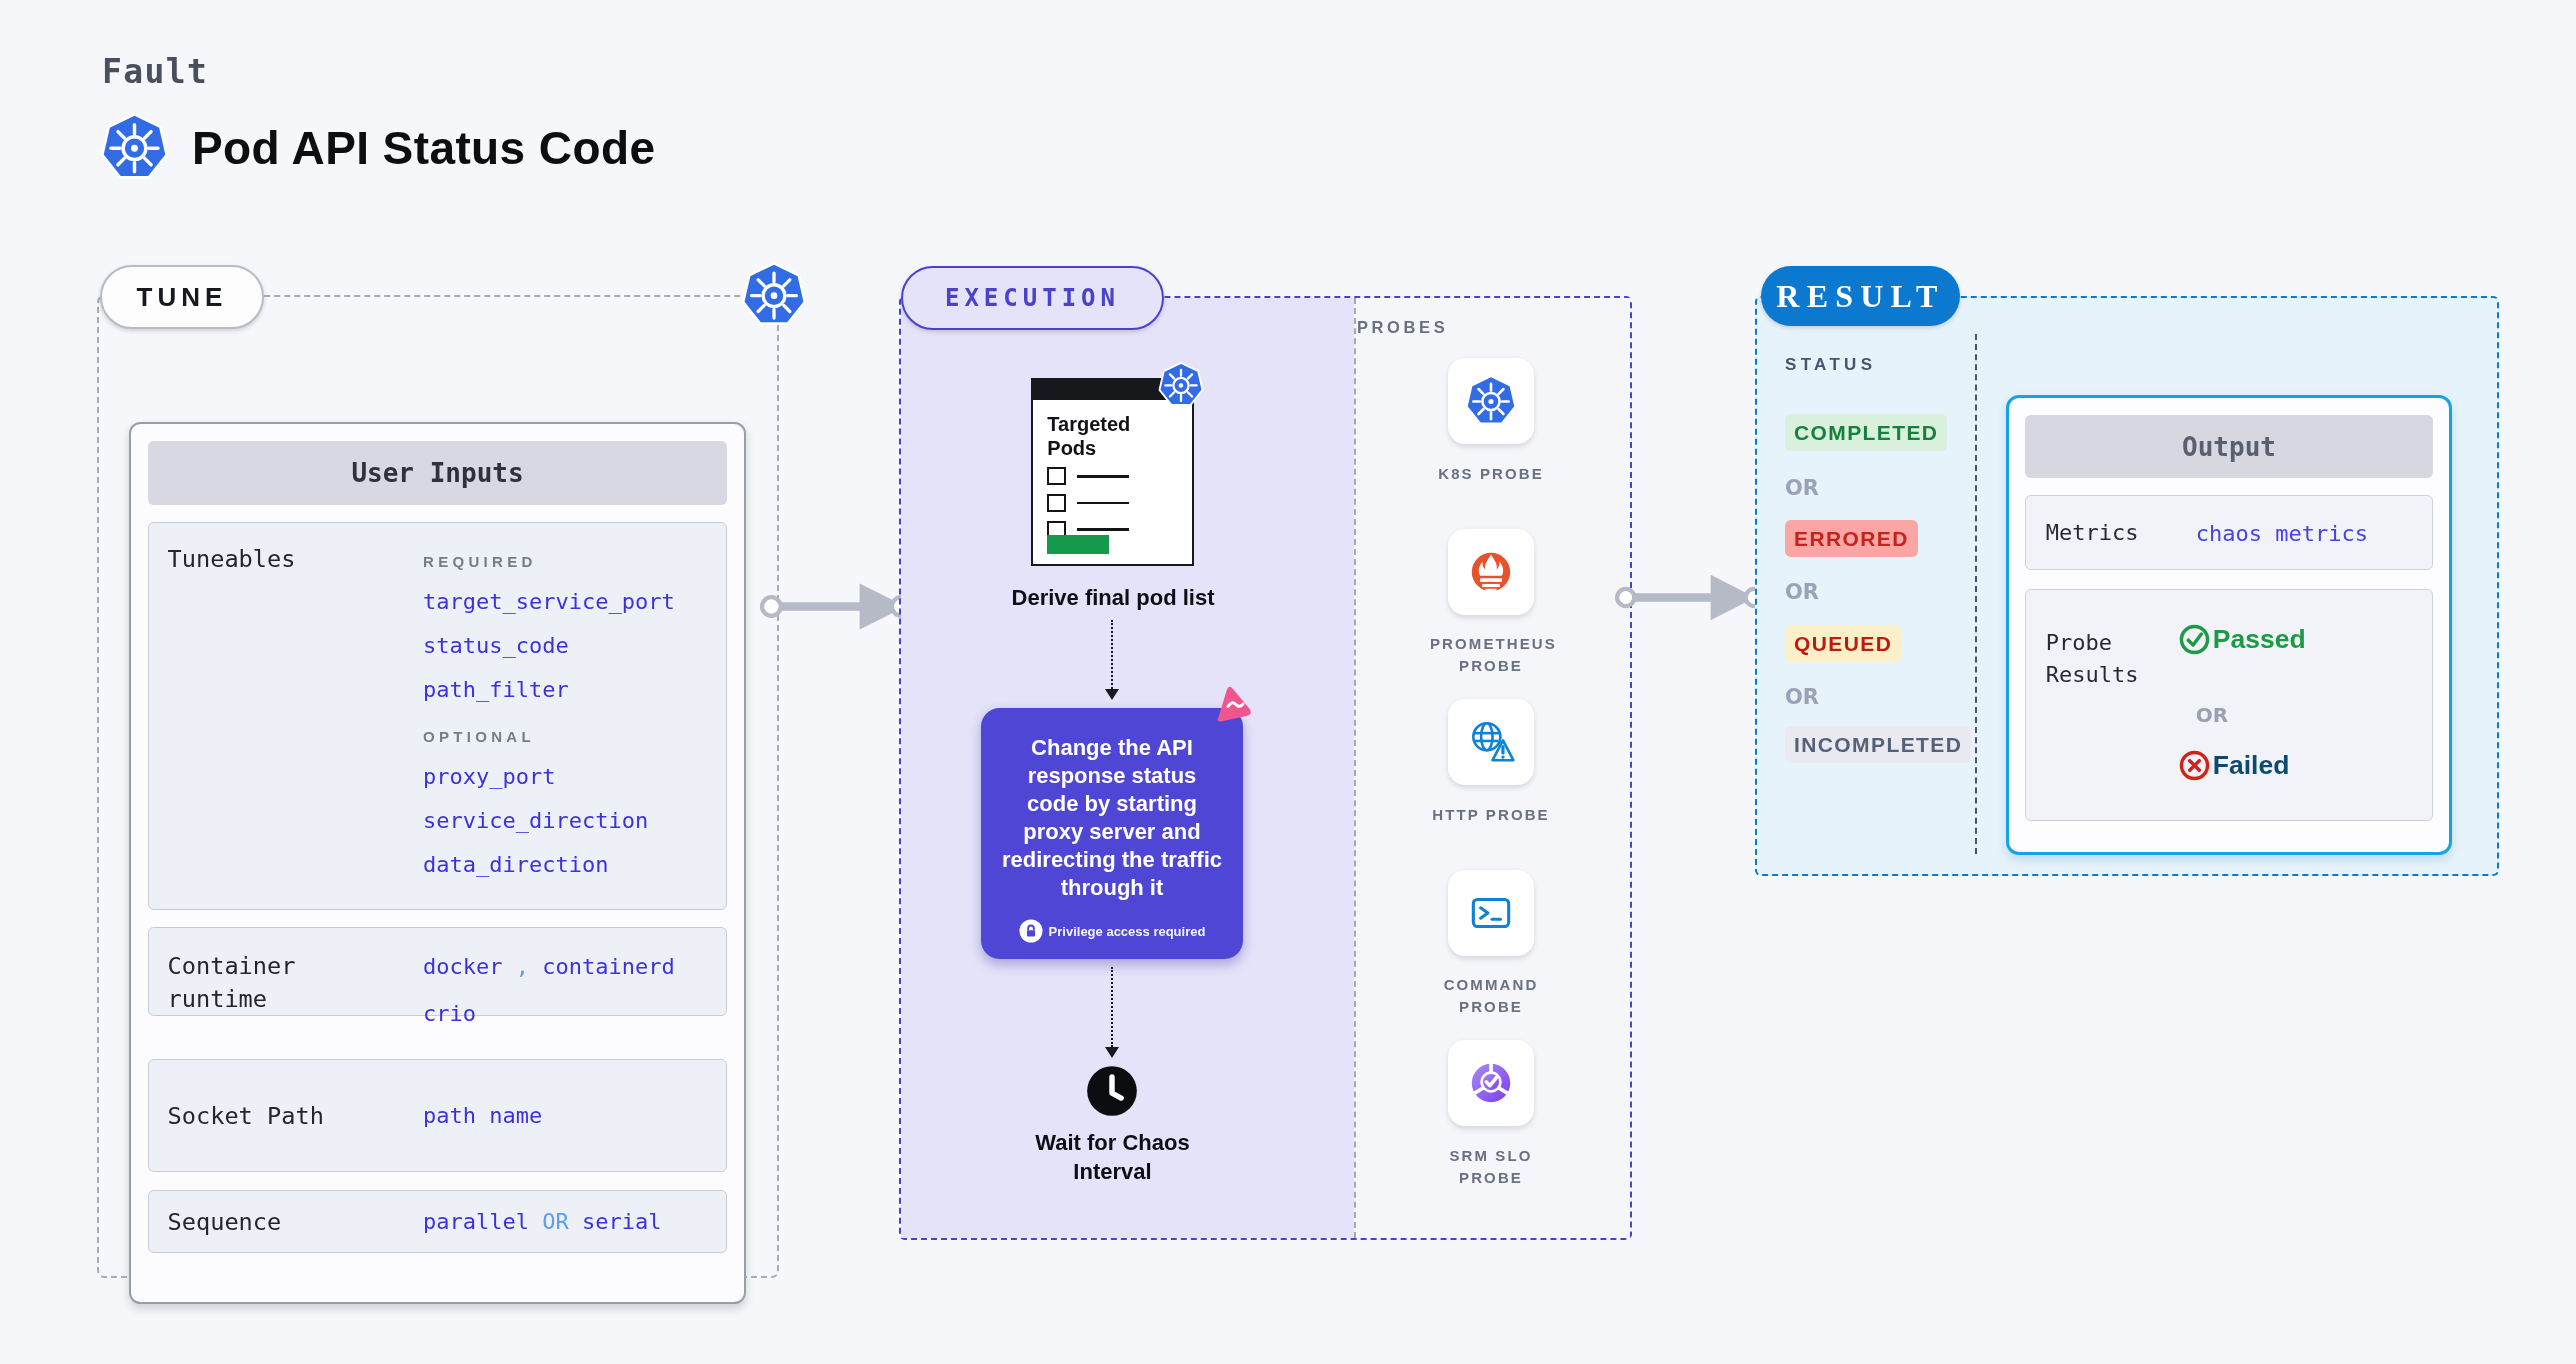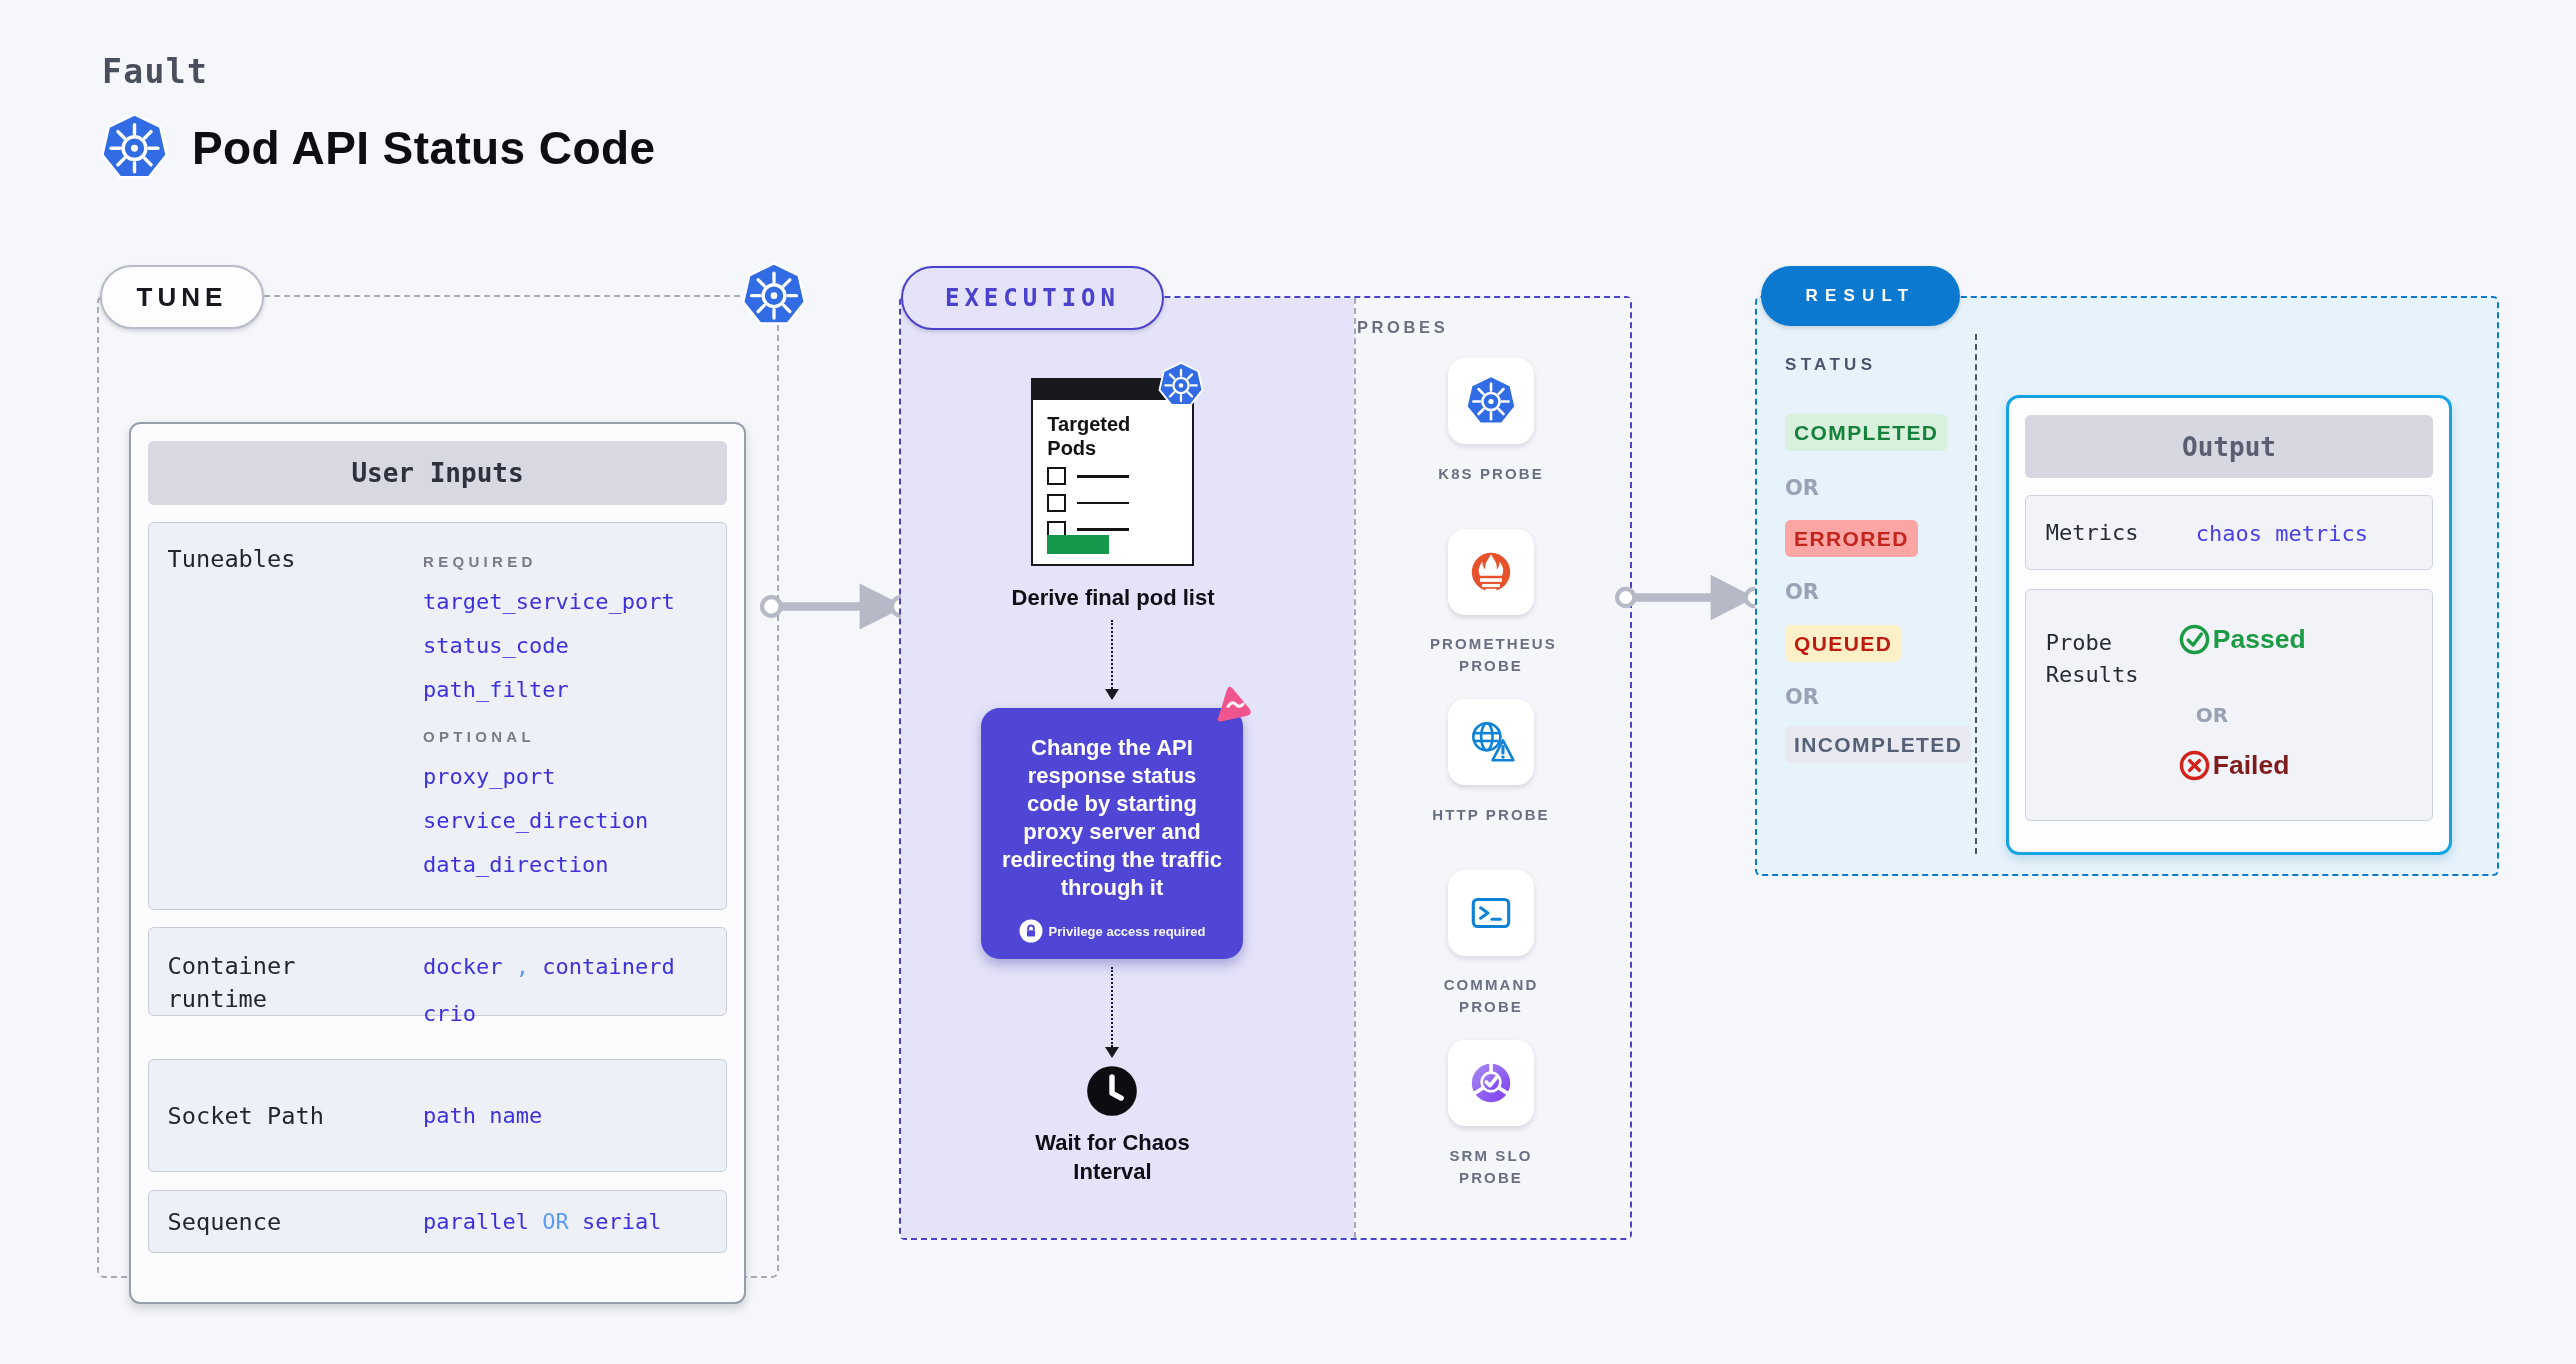--- a/index.html
+++ b/index.html
@@ -22,21 +22,21 @@
   .lane-b{position:absolute;left:453px;top:0;bottom:0;right:0;background:#f5f6fa;border-left:2.1px dashed #a3a8b4;}
   .panel-result{left:1755px;top:296px;width:740px;height:576px;background:#e7f3fb;border:2.9px dashed #0b79ce;border-radius:5.7px;}
 
   .lane-badge{display:flex;align-items:center;justify-content:center;border-radius:33px;
               box-shadow:0 2.1px 4.3px rgba(30,34,60,.18);}
   .badge-tune{left:100px;top:265px;width:160px;height:60px;background:#fdfdfe;border:2.1px solid #b6bbc7;
               font-family:Liberation Sans, sans-serif;font-size:26px;font-weight:bold;letter-spacing:5px;color:#17191f;justify-content:center;}
   .badge-exec{left:901px;top:266px;width:259px;height:60px;background:#e4e3f9;border:2.9px solid #4a41cc;
               font-family:"DejaVu Sans Mono",monospace;font-size:24px;font-weight:bold;letter-spacing:5px;color:#4a41cc;}
   .badge-result{left:1761px;top:266px;width:199px;height:60px;background:#0b79cf;border:none;
-              font-size:17px;font-weight:800;letter-spacing:7.2px;color:#ffffff;}
+              font-size:32px;font-weight:800;letter-spacing:7.2px;color:#ffffff;font-family:Liberation Serif, serif;}
 
   
   .ui-card{left:129px;top:378px;width:613px;height:878px;background:#fcfcfe;border:2.1px solid #989ea9;
            border-radius:11.5px;box-shadow:0 4.3px 8.6px rgba(120,126,140,.3);margin-top:44px;}
   .ui-header{position:absolute;left:17px;top:17px;width:579px;height:64px;background:#d8d8e2;border-radius:5.7px;
              display:flex;align-items:center;justify-content:center;
              font-family:"DejaVu Sans Mono",monospace;font-size:26px;font-weight:bold;color:#2e323c;}
   .ui-row{position:absolute;left:17px;width:579px;background:#eef0f7;border:1.4px solid #c7cbd8;border-radius:5.7px;box-sizing:border-box;}
   .row-tuneables{top:98px;height:388px;}
   .row-runtime{top:503px;height:89px;}
@@ -96,21 +96,21 @@
   .out-header{position:absolute;left:15.8px;top:17px;right:15.8px;height:63px;background:#d6d7e1;border-radius:5.7px;
               display:flex;align-items:center;justify-content:center;
               font-family:"DejaVu Sans Mono",monospace;font-size:26px;font-weight:bold;color:#595f6e;}
   .out-row{position:absolute;left:15.8px;right:15.8px;background:#f1f3f9;border:1.4px solid #ccd1de;border-radius:5.7px;box-sizing:border-box;}
   .out-metrics{top:97px;height:75px;}
   .out-probe{top:191px;height:232px;}
   .out-label{position:absolute;left:20px;font-family:"DejaVu Sans Mono",monospace;font-size:22px;color:#262a33;line-height:31.5px;}
   .out-value{position:absolute;left:170px;font-family:"DejaVu Sans Mono",monospace;font-size:22px;color:#4a40e8;}
   .pf-row{position:absolute;left:152px;display:flex;align-items:center;gap:2px;}
   .pf-text-pass{font-size:26.5px;font-weight:800;color:#1c9b44;}
-  .pf-text-fail{font-size:26.5px;font-weight:800;color:#7f1d1d;}
+  .pf-text-fail{font-size:26.5px;font-weight:800;color:#0c4a6e;}
   .out-or{position:absolute;left:170px;font-size:20px;font-weight:700;color:#99a1b3;font-family:"DejaVu Sans",sans-serif;}
 </style>
 </head>
 <body>
 
 <svg width="0" height="0" style="position:absolute" aria-hidden="true">
   <defs>
     <g id="k8s-mark">
       <polygon points="50,2 87.5,20.1 96.8,60.7 70.9,93.3 29.1,93.3 3.2,60.7 12.5,20.1" fill="#326ce5" stroke="#ffffff" stroke-width="4" stroke-linejoin="round"></polygon>
       <circle cx="50" cy="51" r="16.5" fill="none" stroke="#ffffff" stroke-width="5"></circle>

